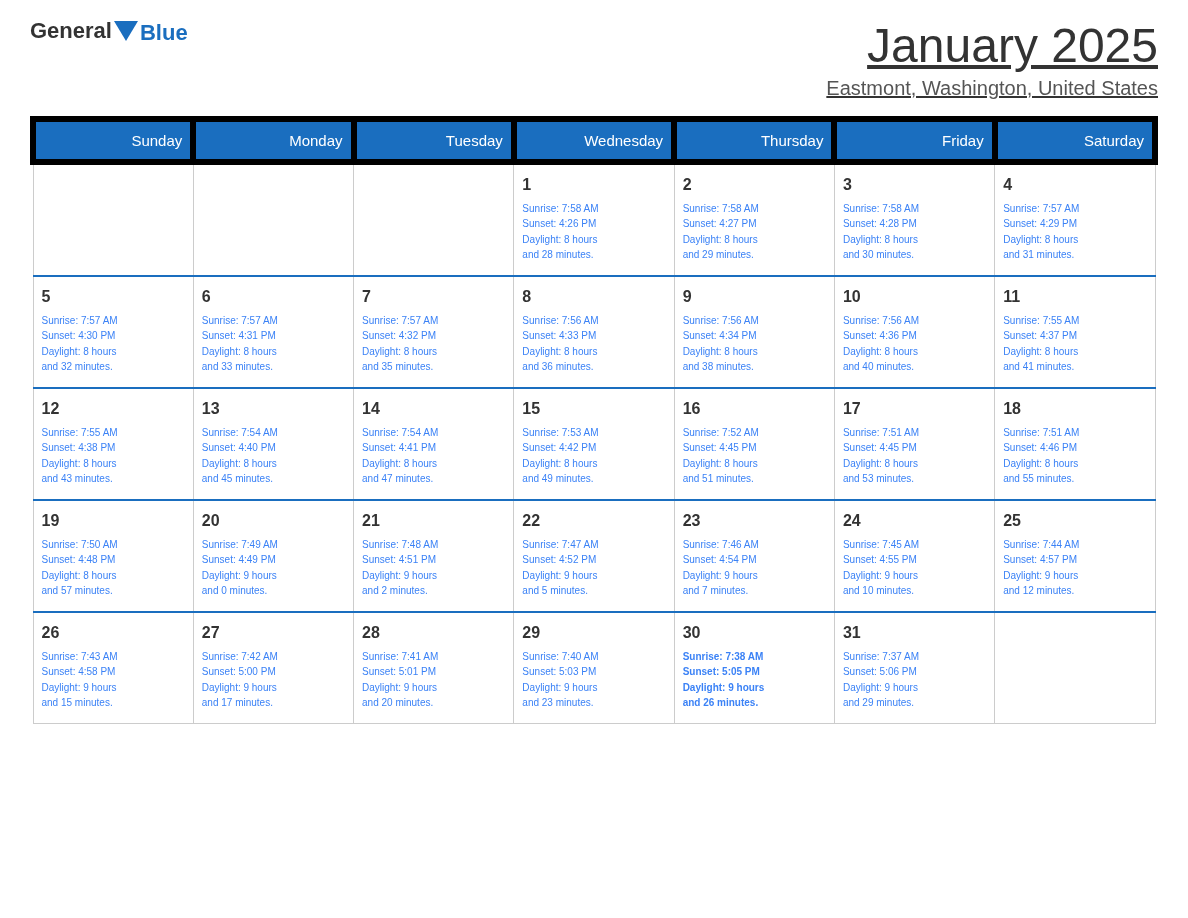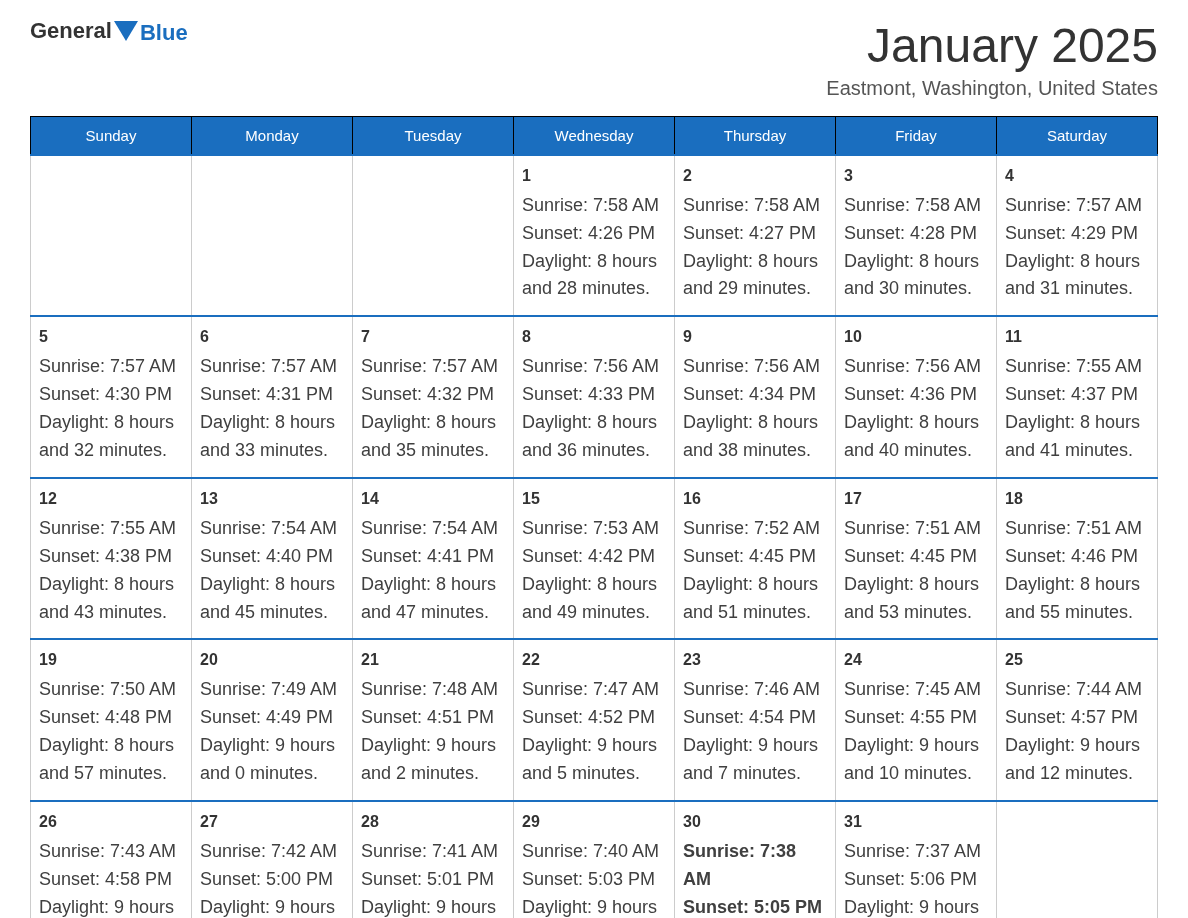--- a/index.html
+++ b/index.html
@@ -28,20 +28,21 @@
       height: 0;
       border-left: 12px solid transparent;
       border-right: 12px solid transparent;
       border-top: 20px solid #1a6ebf;
       display: inline-block;
       margin-left: 2px;
       vertical-align: middle;
     }
     .title-block {
       text-align: right;
+      text-decoration: underline;
     }
     .title-block h1 {
       font-size: 48px;
       font-weight: normal;
       color: #333;
       line-height: 1.1;
     }
     .title-block h2 {
       font-size: 20px;
       font-weight: normal;
@@ -50,44 +51,44 @@
     }
     .calendar {
       width: 100%;
       border-collapse: collapse;
       table-layout: fixed;
     }
     .calendar thead tr th {
       background: #1a6ebf;
       color: #fff;
       padding: 10px 8px;
-      text-align: center;
+      text-align: right;
       font-size: 15px;
       font-weight: normal;
-      border: 1px solid #000000;
+      border: 6px solid #000000;
     }
     .calendar tbody tr td {
       vertical-align: top;
       padding: 8px 8px 12px 8px;
       border: 1px solid #ccc;
       border-top: 2px solid #1a6ebf;
       min-height: 100px;
       font-size: 13px;
       color: #333;
       line-height: 1.5;
     }
     .calendar tbody tr td .day-num {
       font-size: 16px;
       font-weight: bold;
       display: block;
       margin-bottom: 4px;
     }
     .calendar tbody tr td .day-info {
-      font-size: 18px;
-      color: #404040;
+      font-size: 10px;
+      color: #3b82f6;
       line-height: 1.55;
     }
     .calendar tbody tr td.empty {
       background: #fff;
     }
     .logo-wrapper {
       display: flex;
       align-items: flex-start;
     }
     .logo-line1 {

